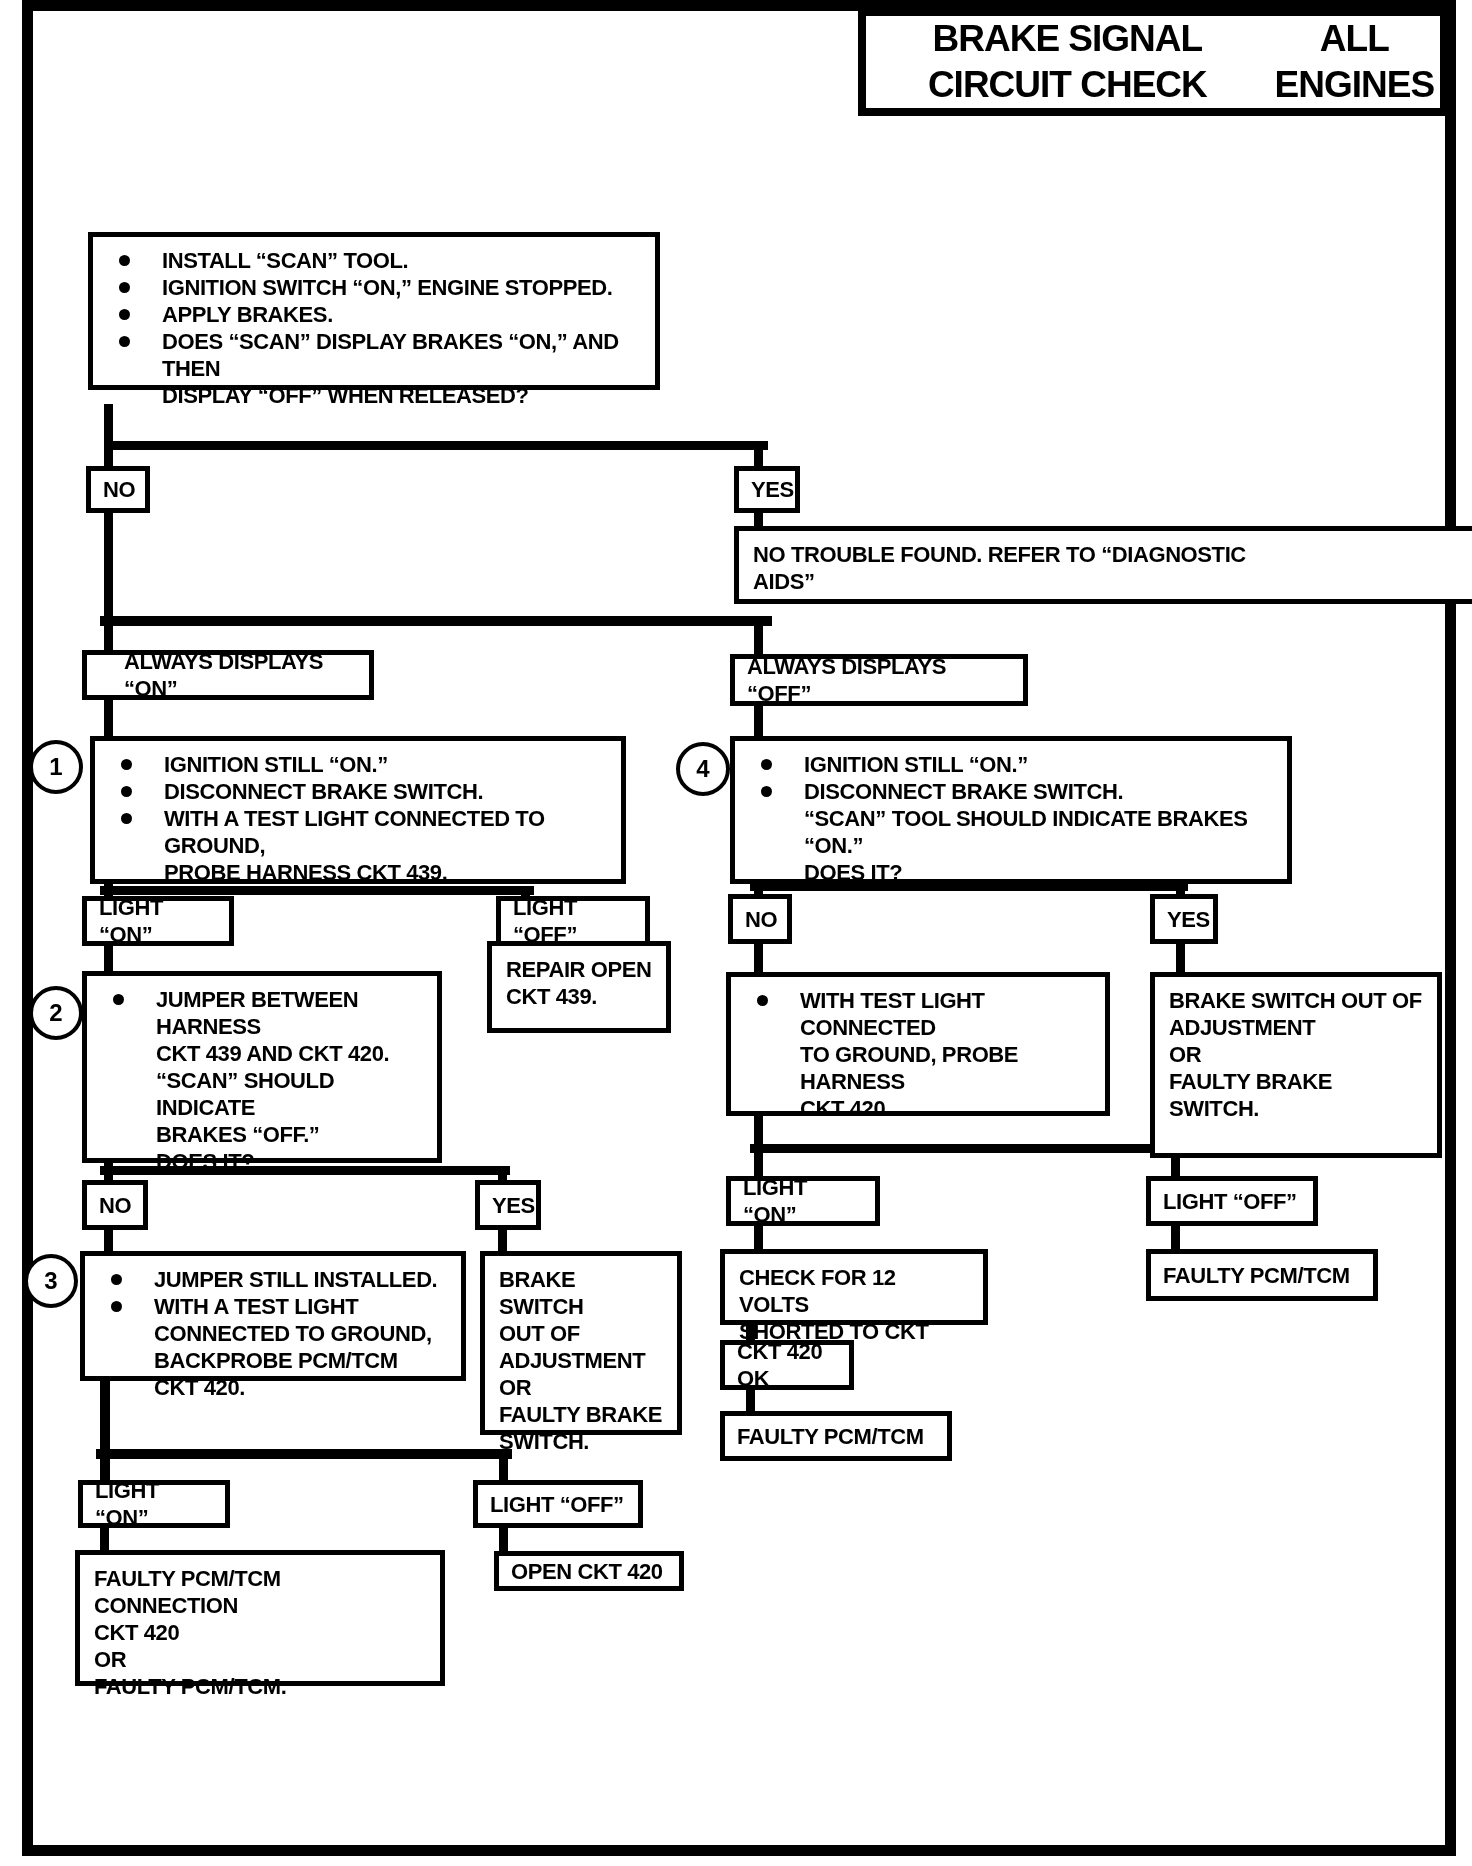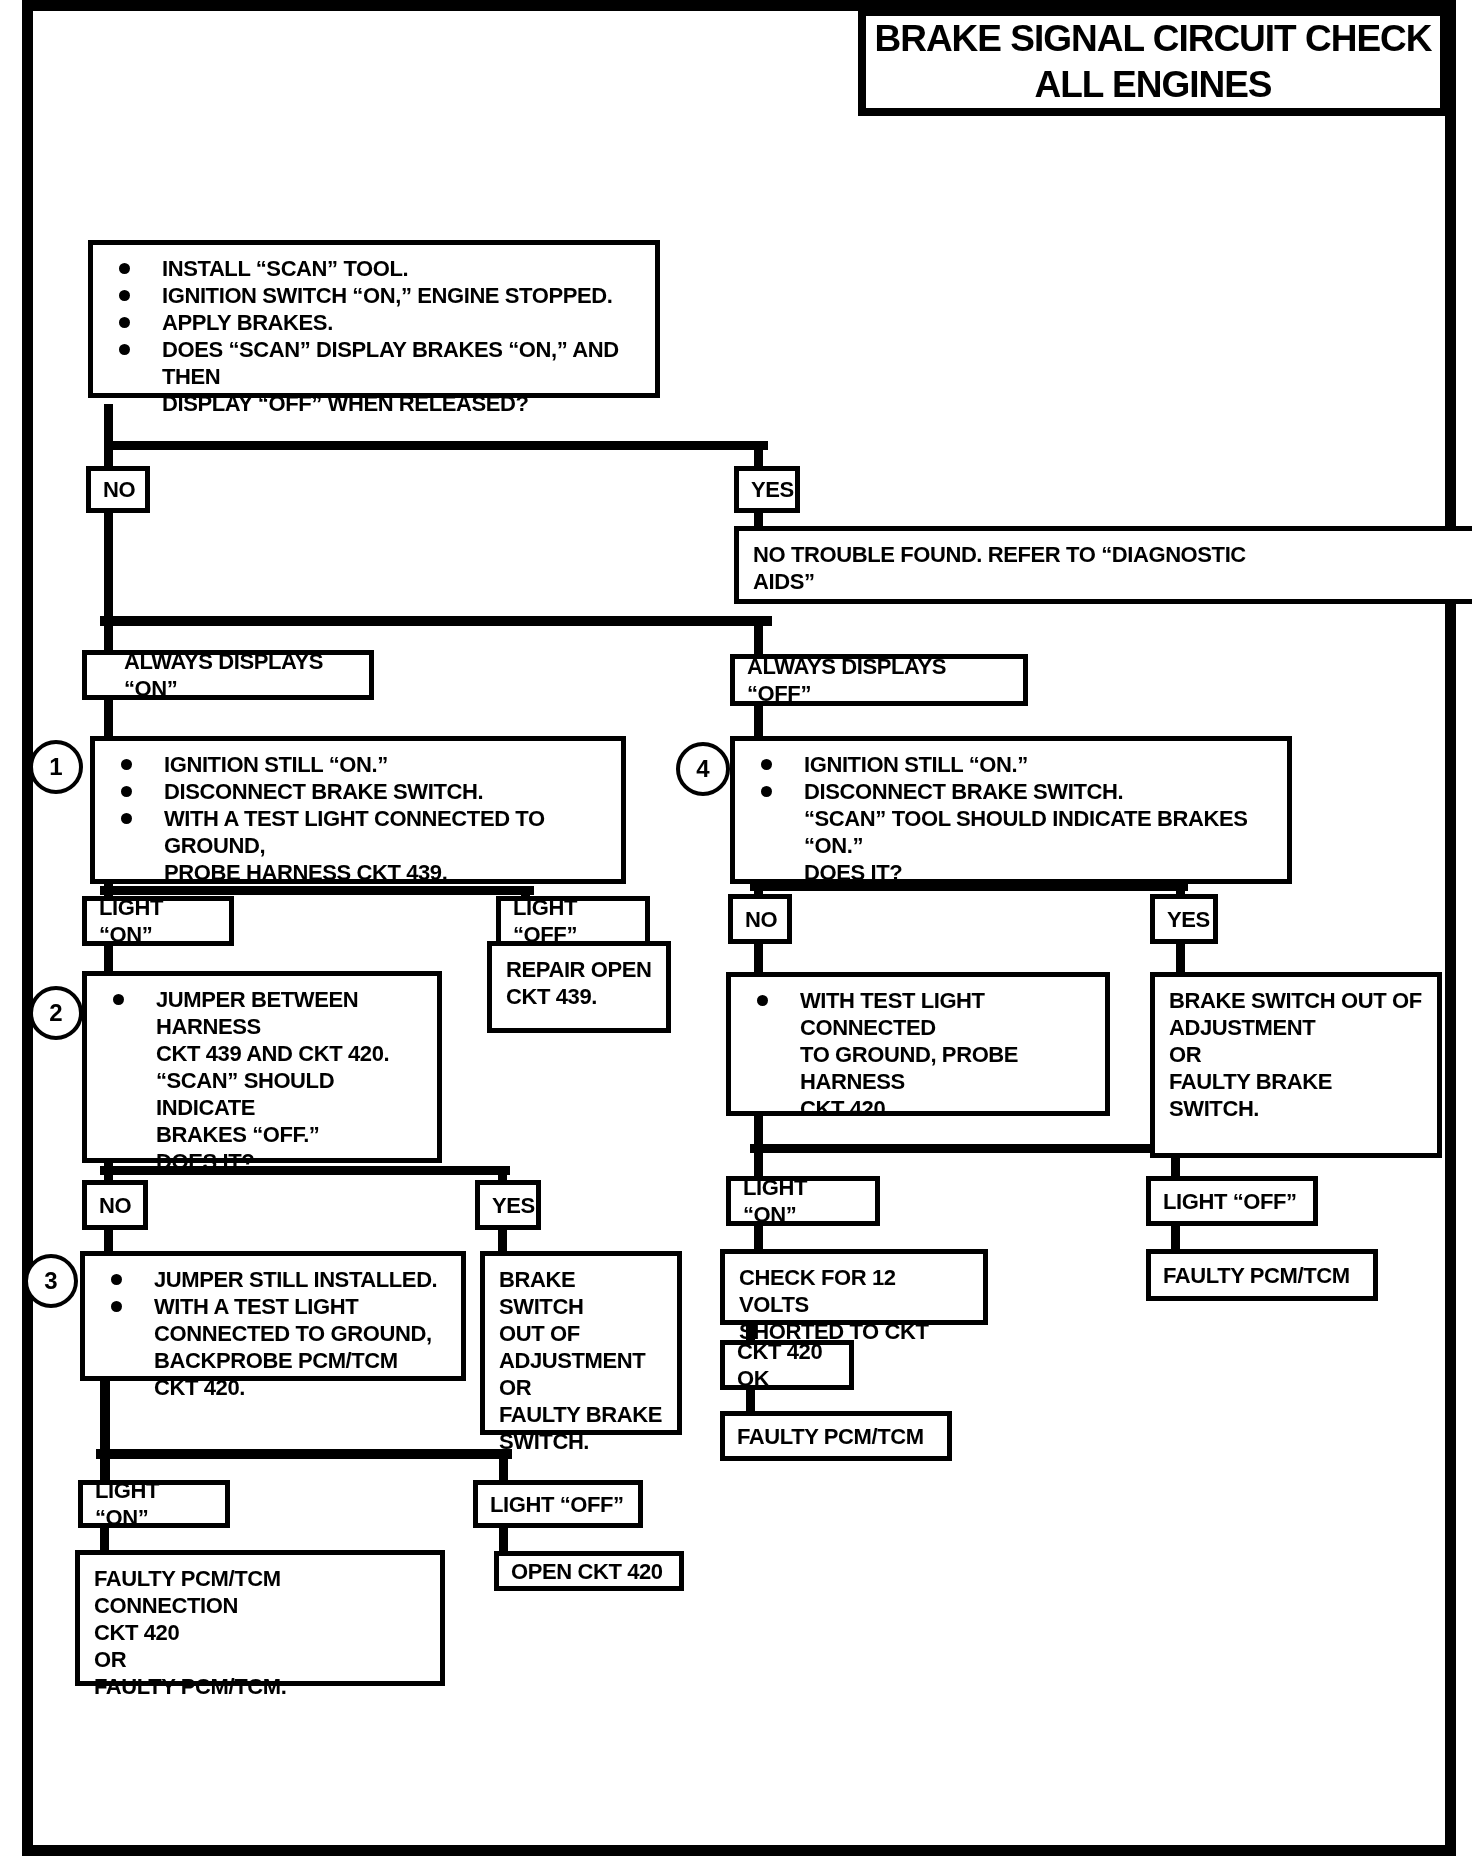--- a/index.html
+++ b/index.html
@@ -15,21 +15,21 @@
   .tag{display:flex;align-items:center;justify-content:flex-start;padding:2px 12px;}
   .node{padding:10px 14px;}
   .ml{white-space:pre-line;}
   .brow{display:flex;align-items:flex-start;}
   .bdot{flex:none;width:11px;height:11px;border-radius:50%;background:#000;margin:8px 0 0 12px;}
   .btxt{margin-left:32px;white-space:pre-line;}
   .circ{position:absolute;width:46px;height:46px;border:4px solid #000;border-radius:50%;
         background:#fff;display:flex;align-items:center;justify-content:center;
         font-weight:bold;font-size:24px;z-index:3;}
   #title-box{position:absolute;left:858px;top:8px;width:590px;height:108px;background:#fff;
-        border:8px solid #000;box-sizing:border-box;display:flex;flex-direction:column;
+        border:8px solid #000;box-sizing:border-box;display:flex;
         align-items:center;justify-content:center;z-index:4;font-weight:bold;
         font-size:37px;line-height:46px;letter-spacing:-1px;text-align:center;}
 </style>
 </head>
 <body>
 
 <div id="page">
 
   <div class="frame" style="left:22px;top:0;width:1433px;height:11px;"></div>
   <div class="frame" style="left:22px;top:0;width:11px;height:1856px;"></div>
@@ -72,21 +72,21 @@
   <div class="ln" style="left:754px;top:942px;width:9px;height:34px;"></div>
   <div class="ln" style="left:1176px;top:942px;width:9px;height:34px;"></div>
   <div class="ln" style="left:754px;top:1114px;width:9px;height:66px;"></div>
   <div class="ln" style="left:750px;top:1144px;width:434px;height:9px;"></div>
   <div class="ln" style="left:1171px;top:1150px;width:9px;height:30px;"></div>
   <div class="ln" style="left:754px;top:1224px;width:9px;height:29px;"></div>
   <div class="ln" style="left:1171px;top:1224px;width:9px;height:29px;"></div>
   <div class="ln" style="left:746px;top:1322px;width:9px;height:22px;"></div>
   <div class="ln" style="left:746px;top:1387px;width:9px;height:28px;"></div>
 
-  <div class="box node" style="left:88px;top:240px;width:572px;height:158px;">
+  <div class="box node" style="left:88px;top:232px;width:572px;height:158px;">
     <div class="brow">
         <span class="bdot"></span>
         <span class="btxt">INSTALL “SCAN” TOOL.</span>
       </div>
     <div class="brow">
         <span class="bdot"></span>
         <span class="btxt">IGNITION SWITCH “ON,” ENGINE STOPPED.</span>
       </div>
     <div class="brow">
         <span class="bdot"></span>

